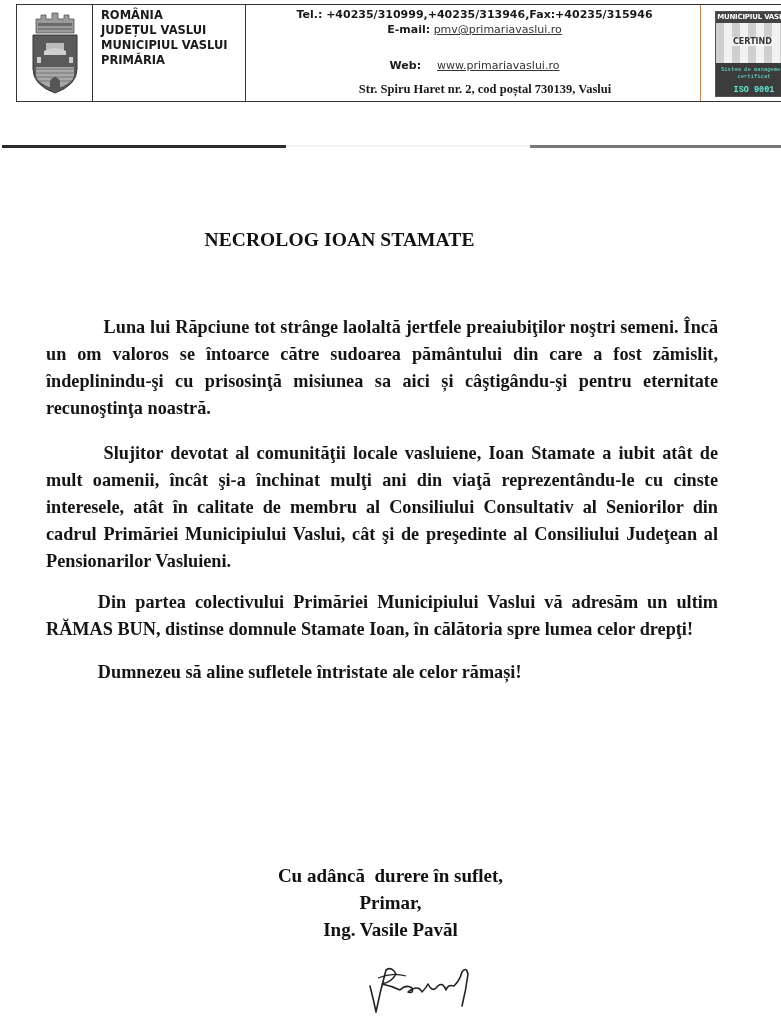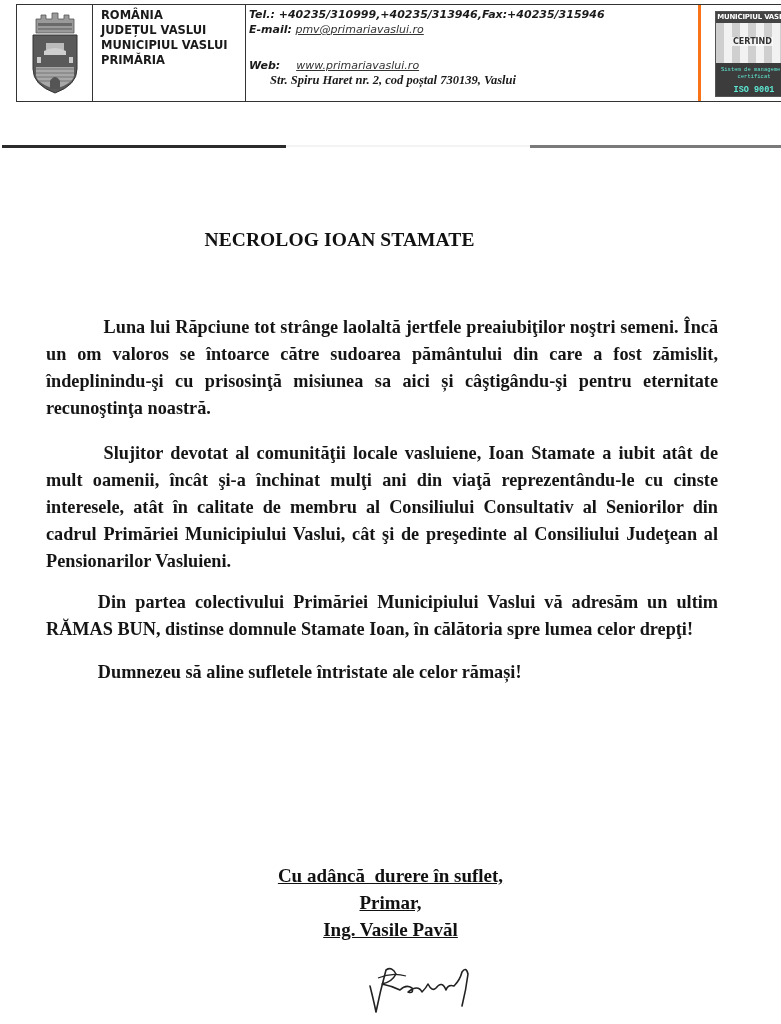--- a/index.html
+++ b/index.html
@@ -7,29 +7,29 @@
   body { position: relative; color: #111; font-family: "Liberation Serif", serif; }
 
   
   .header {
     position: absolute; left: 16px; top: 4px; width: 774px; height: 98px;
     border: 1px solid #333; display: flex;
   }
   .cell-crest { width: 76px; border-right: 1px solid #333; position: relative; }
   .cell-org { width: 153px; border-right: 1px solid #333; padding: 3px 0 0 8px;
     font-family: "DejaVu Sans", sans-serif; font-weight: bold; font-size: 11.5px; line-height: 15px; color: #1a1a1a; }
-  .cell-contact { width: 455px; border-right: 3px solid #f97316; padding: 2px 0 0 3px;
-    font-family: "DejaVu Sans", sans-serif; font-size: 11px; font-style: italic; color: #1a1a1a; }
+  .cell-contact { width: 455px; border-right: 1px solid #f97316; padding: 2px 0 0 3px;
+    font-family: "DejaVu Sans", sans-serif; font-size: 11px; color: #1a1a1a; text-align: center; }
   .cell-cert { flex: 1; position: relative; }
   .c-line { line-height: 15px; white-space: nowrap; }
   .c-lbl { font-weight: bold; }
   .c-link { text-decoration: underline; color: #333; font-weight: normal; }
   .c-web { margin-top: 21px; }
   .c-web .c-link { margin-left: 16px; }
-  .c-addr { padding-left: 21px; font-family: "Liberation Serif", serif; font-weight: bold; font-size: 12.5px; }
+  .c-addr { margin-top: 9px; padding-left: 21px; font-family: "Liberation Serif", serif; font-weight: bold; font-size: 12.5px; }
 
   .crest { position: absolute; left: 13px; top: 6px; width: 50px; height: 84px; }
   .cert { position: absolute; left: 14px; top: 6px; width: 78px; height: 86px; border: 1px solid #555; background: #eee; }
   .cert-top { background: #444; color: #fff; font-family: "DejaVu Sans", sans-serif; font-weight: bold; font-size: 7px; text-align: center; line-height: 11px; height: 11px; letter-spacing: -0.2px; }
   .cert-mid { height: 40px; position: relative; background:
       repeating-linear-gradient(90deg, #cfcfcf 0 8px, #f2f2f2 8px 16px),
       #ddd; }
   .cert-mid-label { position: absolute; left: 16px; top: 14px; font-size: 8px; font-family: "DejaVu Sans", sans-serif; font-weight: bold; color: #333; background: rgba(255,255,255,0.7); padding: 0 1px; }
   .cert-bot { background: #3c3c3c; color: #5eead4; height: 33px; text-align: center; font-family: Liberation Mono, monospace; }
   .cert-sys { font-size: 5.5px; line-height: 7px; padding-top: 3px; }
@@ -49,21 +49,21 @@
   .body { position: absolute; left: 46px; width: 672px; top: 313px;
     font-family: "Liberation Serif", serif; font-weight: bold; font-size: 19px; line-height: 27px;
     text-align: justify; color: #151515; transform: scaleX(0.96); transform-origin: left top; width: 700px; }
   .para { text-indent: 60px; }
   .p2 { margin-top: 18px; }
   .p3 { margin-top: 14px; text-indent: 54px; }
   .p4 { margin-top: 16px; text-indent: 54px; text-align: left; }
 
   
   .closing { position: absolute; left: 0; width: 781px; top: 862px; text-align: center;
-    font-family: "Liberation Serif", serif; font-weight: bold; font-size: 19px; line-height: 27px; text-decoration: underline; }
+    font-family: "Liberation Serif", serif; font-weight: bold; font-size: 19px; line-height: 27px; }
   .closing div { white-space: pre; }
 
   .signature { position: absolute; left: 362px; top: 962px; width: 120px; height: 52px; }
 </style>
 </head>
 <body>
 
 <div class="header">
   <div class="cell-crest">
     <svg class="crest" viewBox="0 0 50 84">

